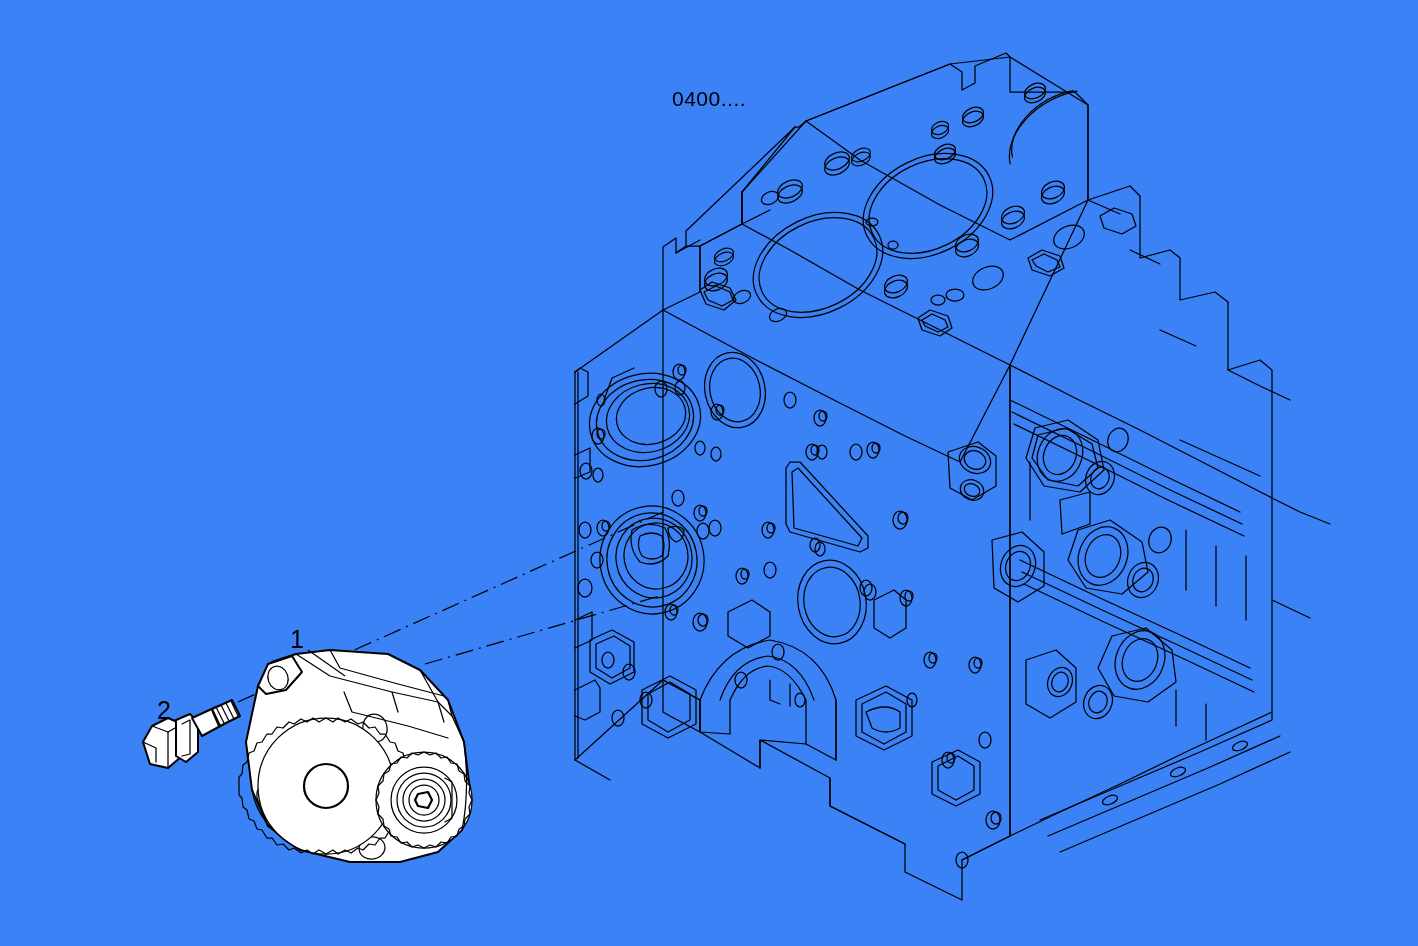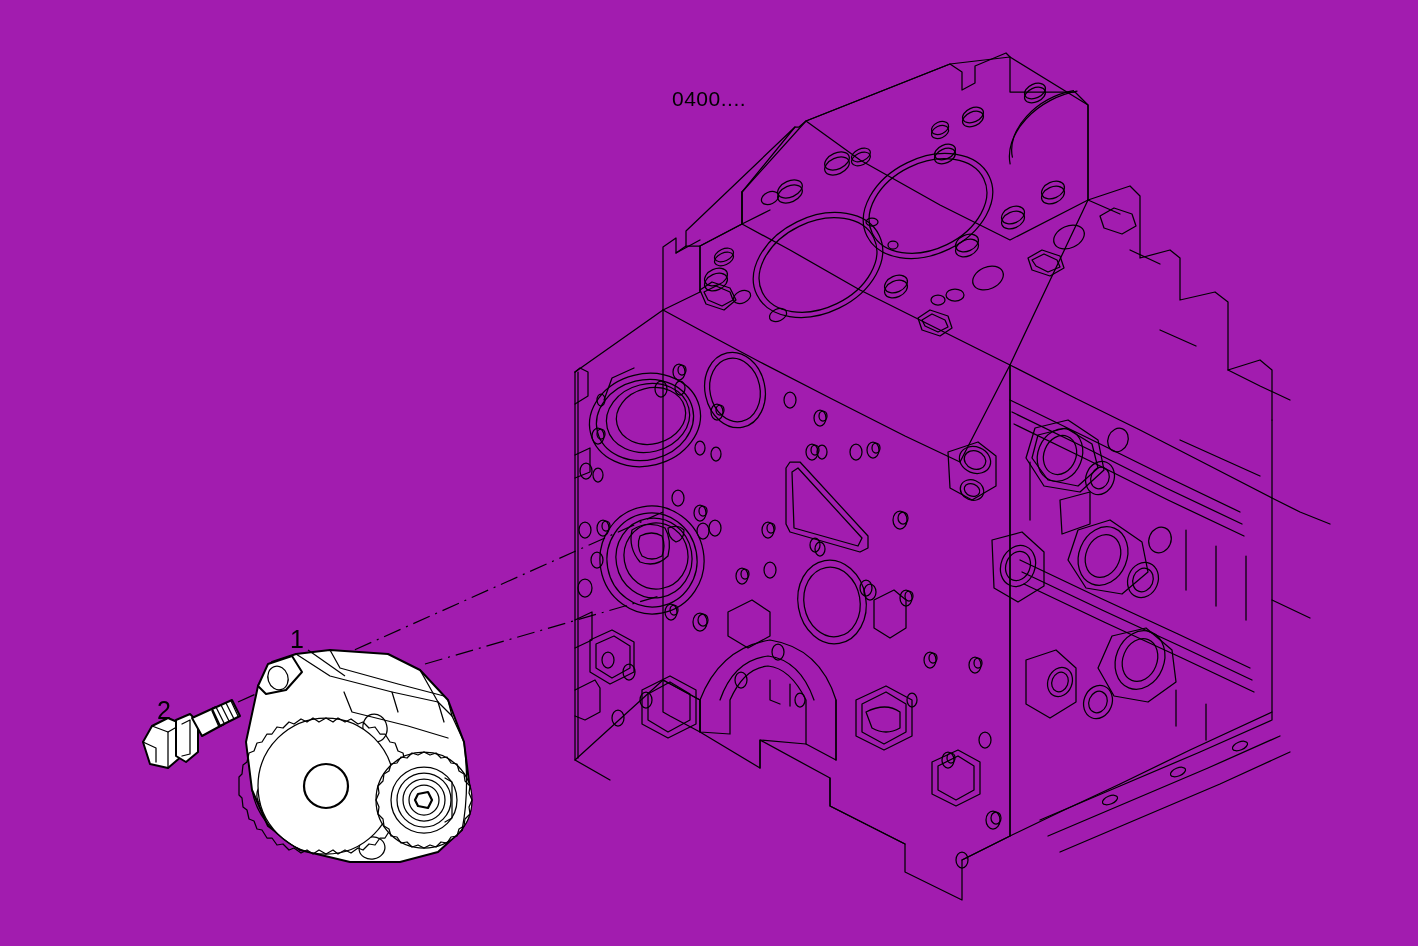--- a/index.html
+++ b/index.html
@@ -4,21 +4,21 @@
 <style>
   html, body {
     margin: 0;
     padding: 0;
     background: #ffffff;
   }
   #page {
     position: relative;
     width: 1418px;
     height: 946px;
-    background: #a21caf;
+    background: #3b82f6;
     overflow: hidden;
     font-family: "Liberation Sans", sans-serif;
   }
   #drawing {
     position: absolute;
     left: 0;
     top: 0;
     width: 1418px;
     height: 946px;
   }

